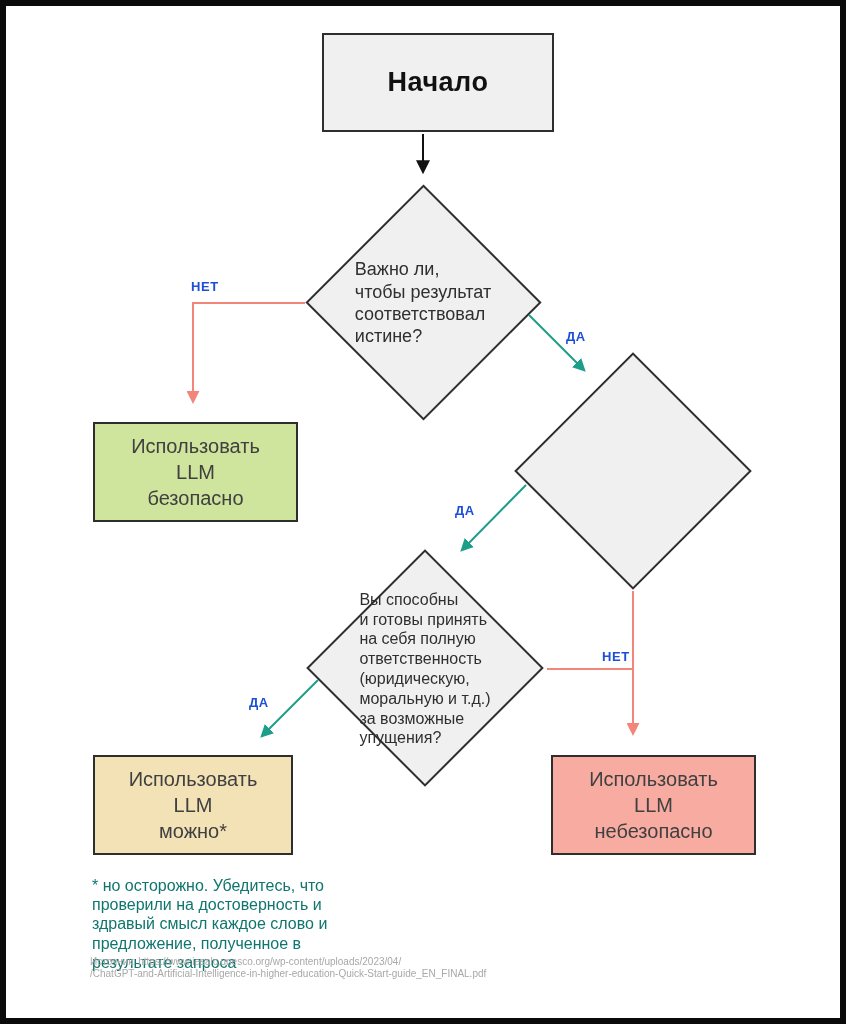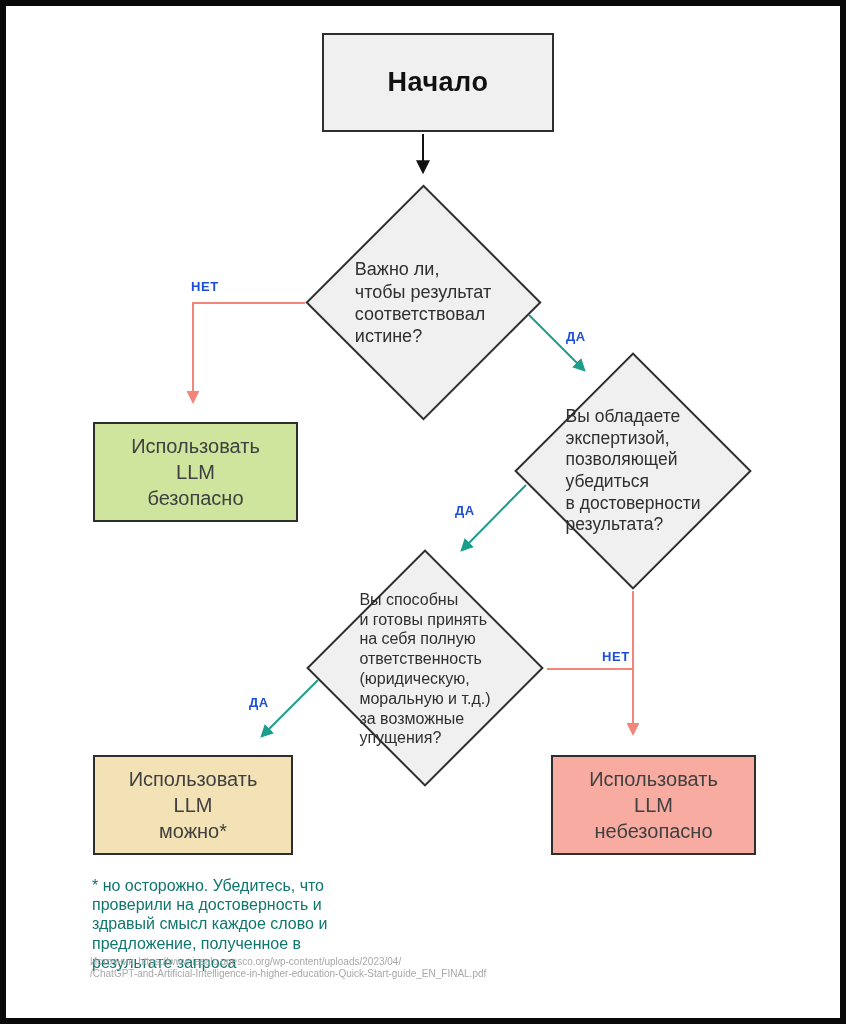--- a/index.html
+++ b/index.html
@@ -119,26 +119,20 @@
     <span class="start-label">Начало</span>
   </div>
 
   <div class="diamond-shape d1-shape"></div>
   <div class="diamond-text d1-text">Важно ли,
 чтобы результат
 соответствовал
 истине?</div>
 
   <div class="diamond-shape d2-shape"></div>
-  <div class="diamond-text d2-text">Вы обладаете
-экспертизой,
-позволяющей
-убедиться
-в достоверности
-результата?</div>
 
   <div class="diamond-shape d3-shape"></div>
   <div class="diamond-text d3-text">Вы способны
 и готовы принять
 на себя полную
 ответственность
 (юридическую,
 моральную и т.д.)
 за возможные
 упущения?</div>

